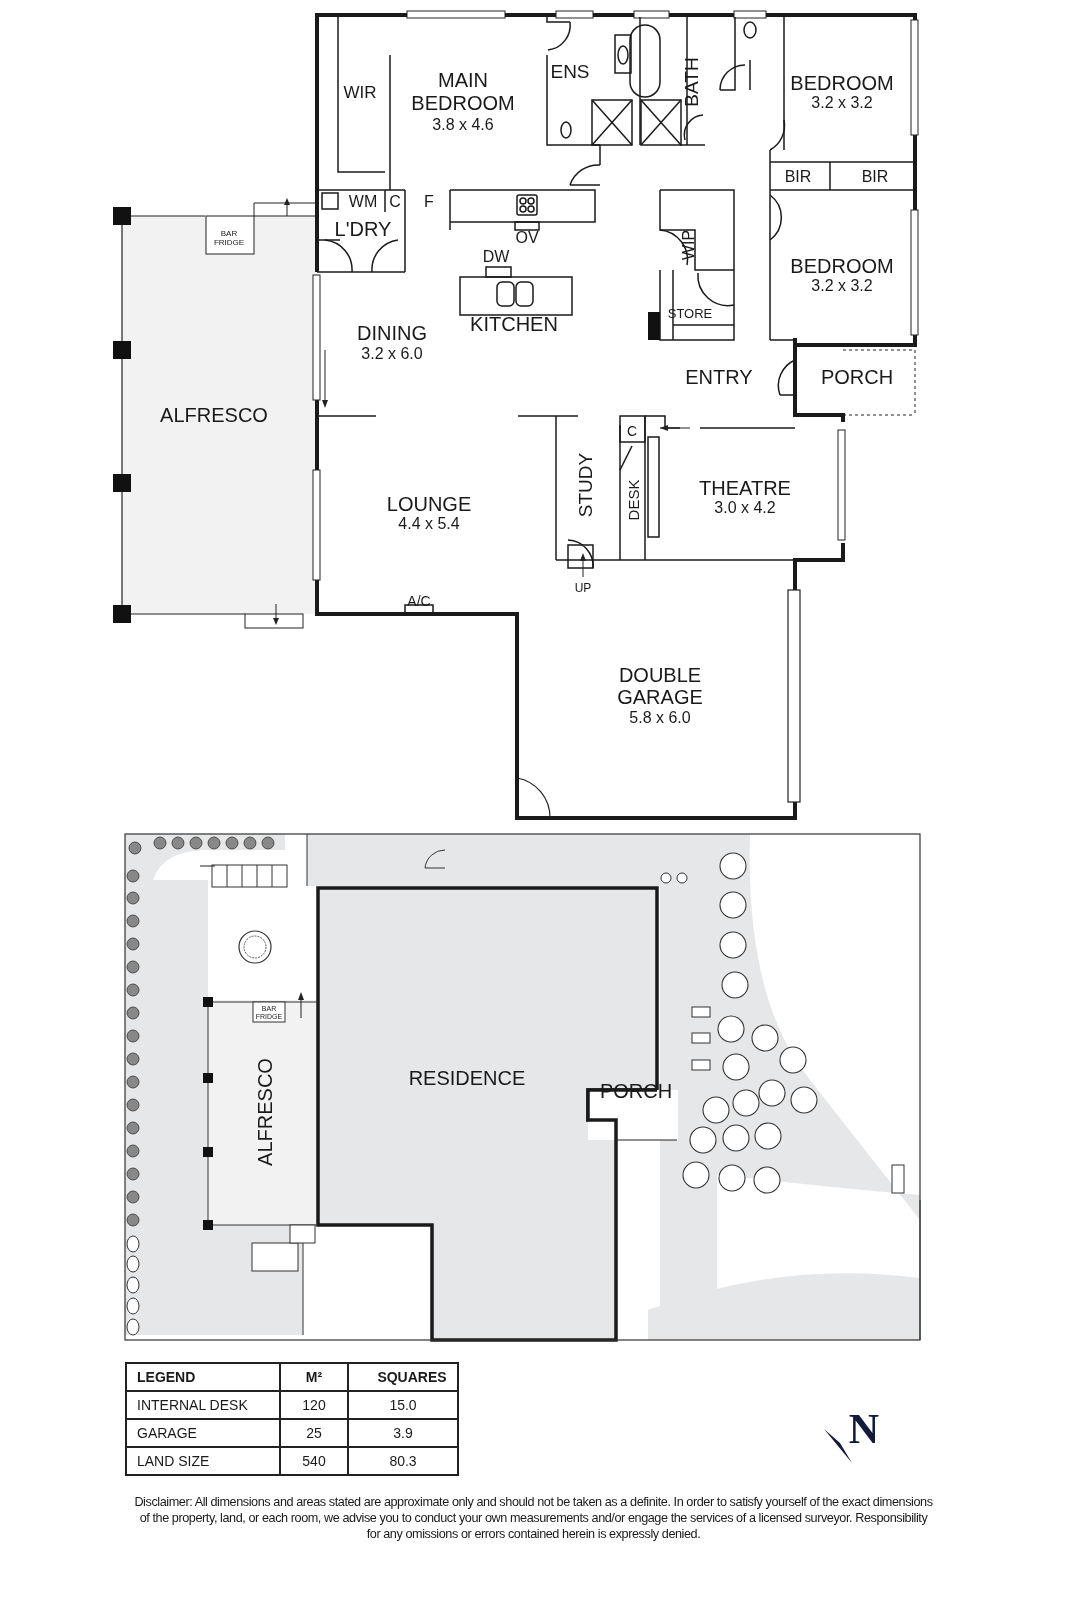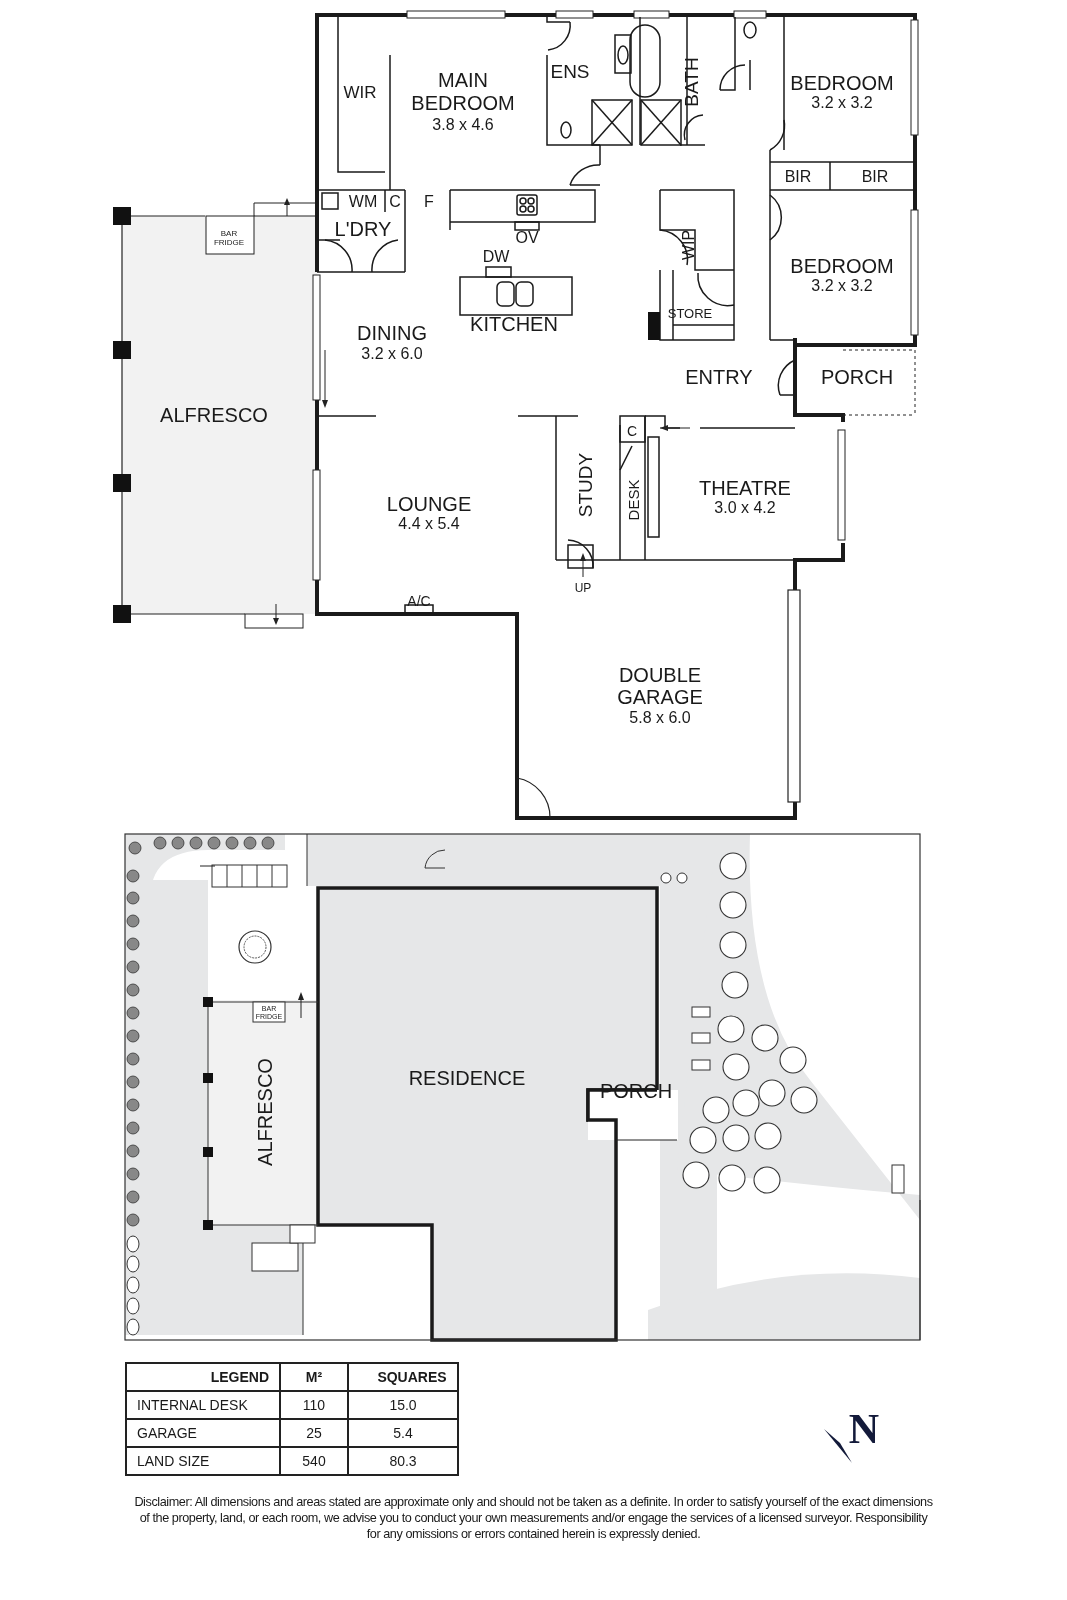--- a/index.html
+++ b/index.html
@@ -1,21 +1,21 @@
 <!DOCTYPE html>
 <html><head>
 <meta charset="utf-8">
 <style>
   html, body { margin:0; padding:0; background:#ffffff; }
   body { width:1067px; height:1600px; position:relative; overflow:hidden; font-family:"Liberation Sans", sans-serif; color:#1a1a1a; }
   svg { position:absolute; left:0; top:0; }
   .lbl { font-family:"Liberation Sans", sans-serif; fill:#1a1a1a; }
   .legend { position:absolute; left:125px; top:1362px; border-collapse:collapse; font-family:"Liberation Sans", sans-serif; font-size:14px; }
   .legend td, .legend th { border:2px solid #222; height:26px; padding:0 10px; }
-  .legend th { font-weight:bold; text-align:right; }
+  .legend th { font-weight:bold; text-align:left; }
   .legend th.c, .legend td.c { text-align:center; }
   .legend .w1 { width:132px; } .legend .w2 { width:46px; } .legend .w3 { width:70px;padding-left:28px; }
   .disclaimer { position:absolute; left:0; top:1494px; width:1067px; text-align:center; font-family:"Liberation Sans", sans-serif; font-size:13.2px; line-height:16px; letter-spacing:-0.45px; transform:scaleX(0.96); transform-origin:center top; }
   .north { position:absolute; left:822px; top:1403px; width:70px; height:62px; }
 </style>
 </head>
 <body>
 
 <svg width="1067" height="1600" viewBox="0 0 1067 1600">
 
@@ -333,27 +333,27 @@
 
 <table class="legend">
   <tbody>
       <tr>
     <th class="w1">LEGEND</th>
     <th class="w2 c">M²</th>
     <th class="w3 c">SQUARES</th>
   </tr>
   <tr>
     <td>INTERNAL DESK</td>
-    <td class="c">110</td>
+    <td class="c">120</td>
     <td class="c">15.0</td>
   </tr>
   <tr>
     <td>GARAGE</td>
     <td class="c">25</td>
-    <td class="c">5.4</td>
+    <td class="c">3.9</td>
   </tr>
   <tr>
     <td>LAND SIZE</td>
     <td class="c">540</td>
     <td class="c">80.3</td>
   </tr>
 </tbody>
   </table>
 
 <div class="north">

